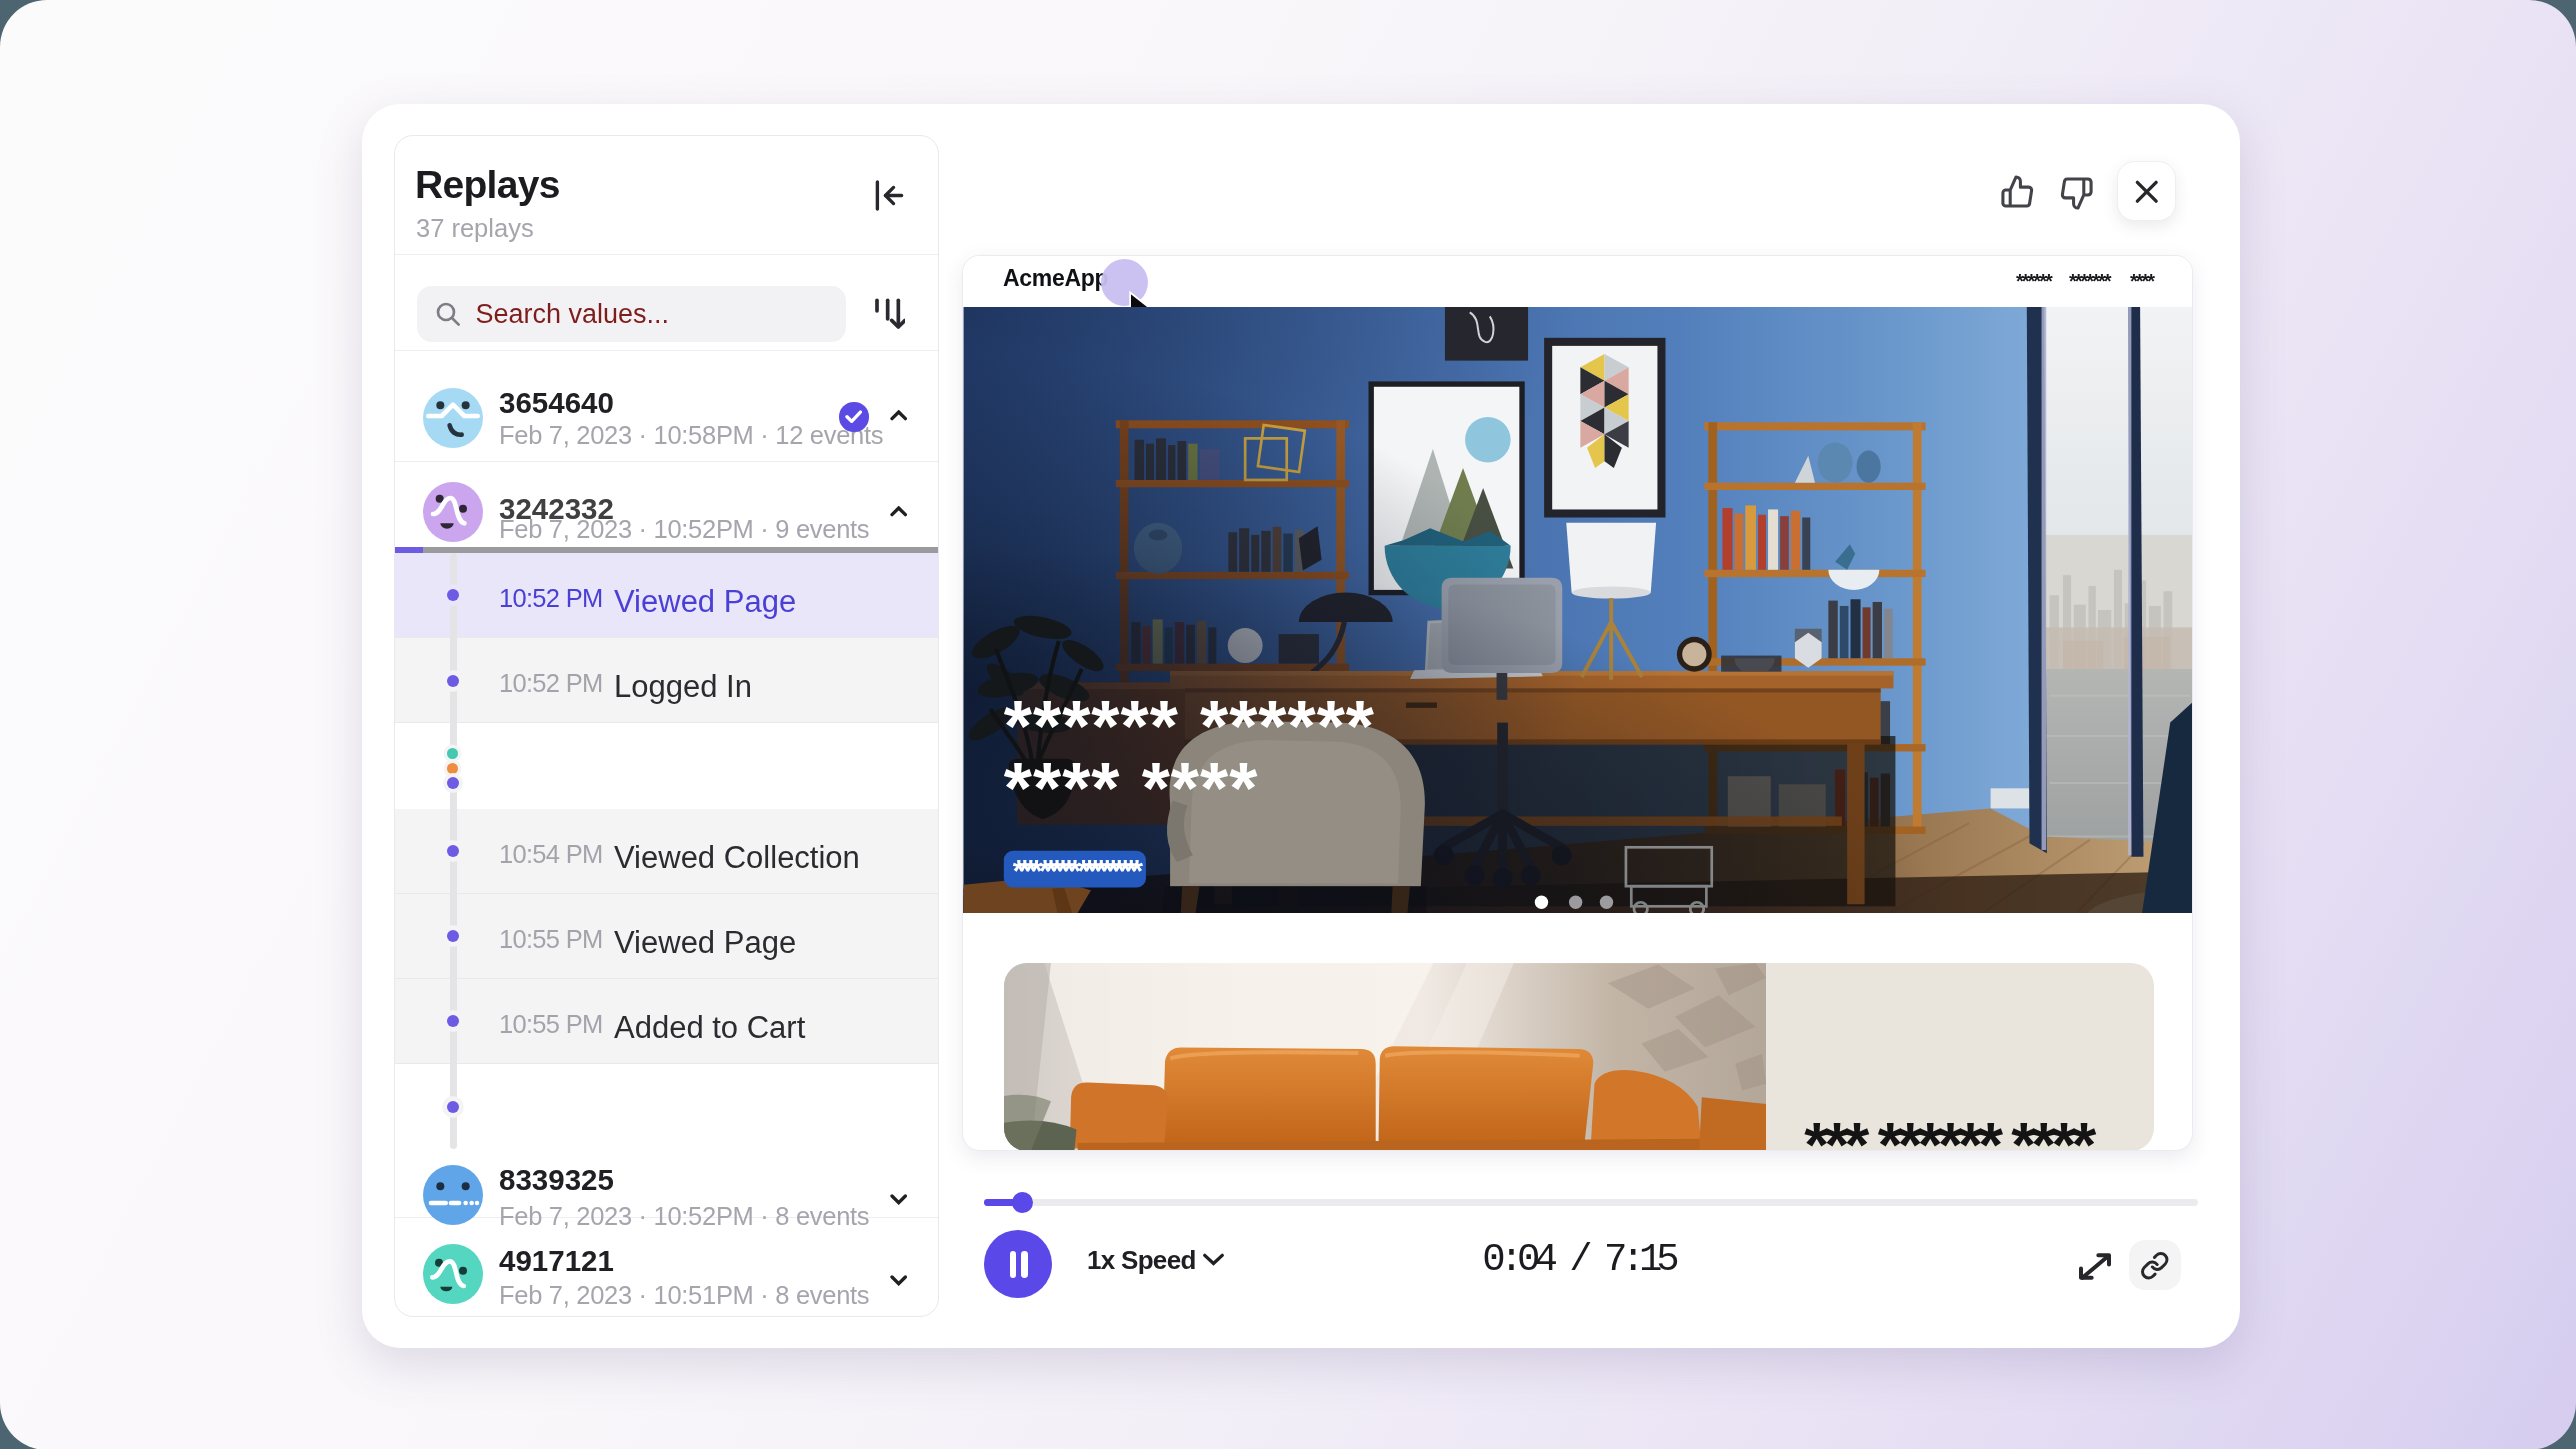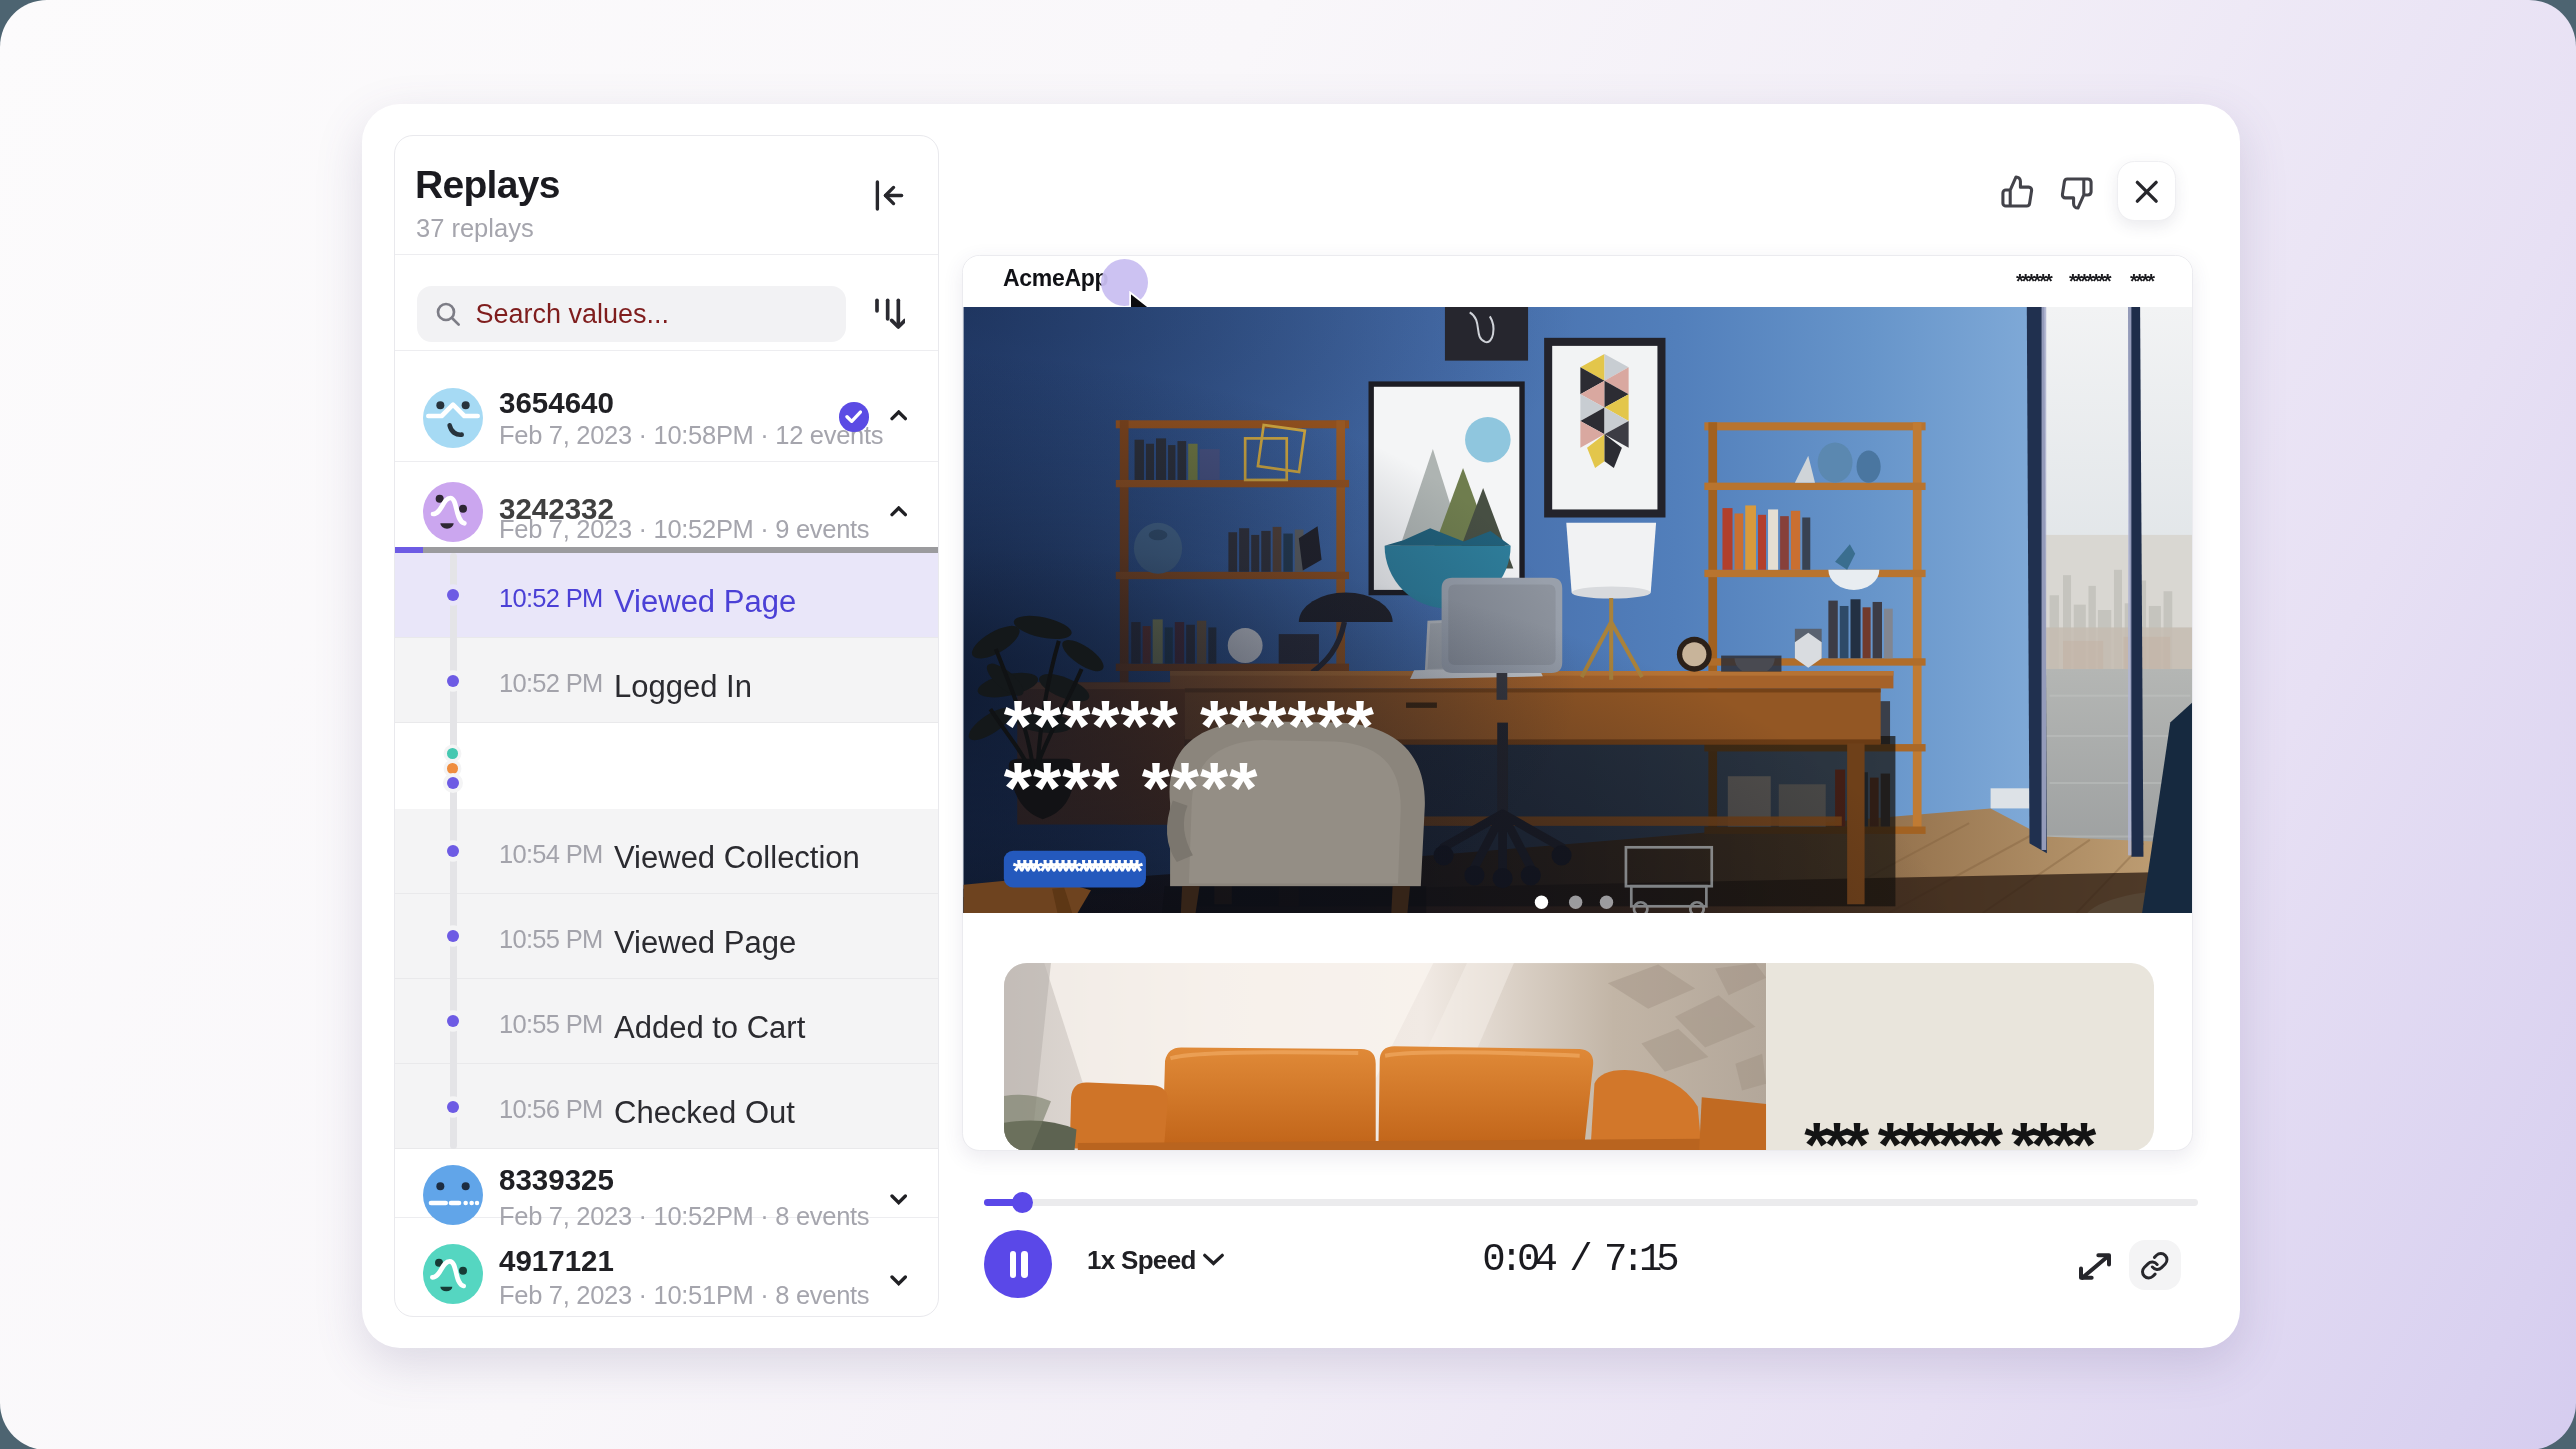--- a/index.html
+++ b/index.html
@@ -138,24 +138,20 @@
           <div class="ev-time">10:54 PM</div>
           <div class="ev-name">Viewed Collection</div>
         </div>
       <div class="evrow" style="top:758px;">
           <div class="ev-time">10:55 PM</div>
           <div class="ev-name">Viewed Page</div>
         </div>
       <div class="evrow" style="top:843px;">
           <div class="ev-time">10:55 PM</div>
           <div class="ev-name">Added to Cart</div>
-        </div>
-      <div class="evrow" style="top:928px;">
-          <div class="ev-time">10:56 PM</div>
-          <div class="ev-name">Checked Out</div>
         </div>
 
       <div class="tl-line" style="top:417px;height:596px;"></div>
       <div class="dot" style="left:52px;top:453px;box-shadow:0 0 0 4.7px #e9e6f9;"></div>
       <div class="dot" style="left:52px;top:539px;box-shadow:0 0 0 4.7px #f4f4f5;"></div>
       <div class="dot" style="left:52px;top:612px;background:#45c8b1;width:10.7px;height:10.7px;box-shadow:0 0 0 3.4px #f4f4f5;"></div>
       <div class="dot" style="left:52px;top:627px;background:#ef8d3f;width:10.7px;height:10.7px;box-shadow:0 0 0 3.4px #f4f4f5;"></div>
       <div class="dot" style="left:52px;top:641px;box-shadow:0 0 0 4px #f4f4f5;"></div>
       <div class="dot" style="left:52px;top:709px;box-shadow:0 0 0 4.7px #f4f4f5;"></div>
       <div class="dot" style="left:52px;top:794px;box-shadow:0 0 0 4.7px #f4f4f5;"></div>

